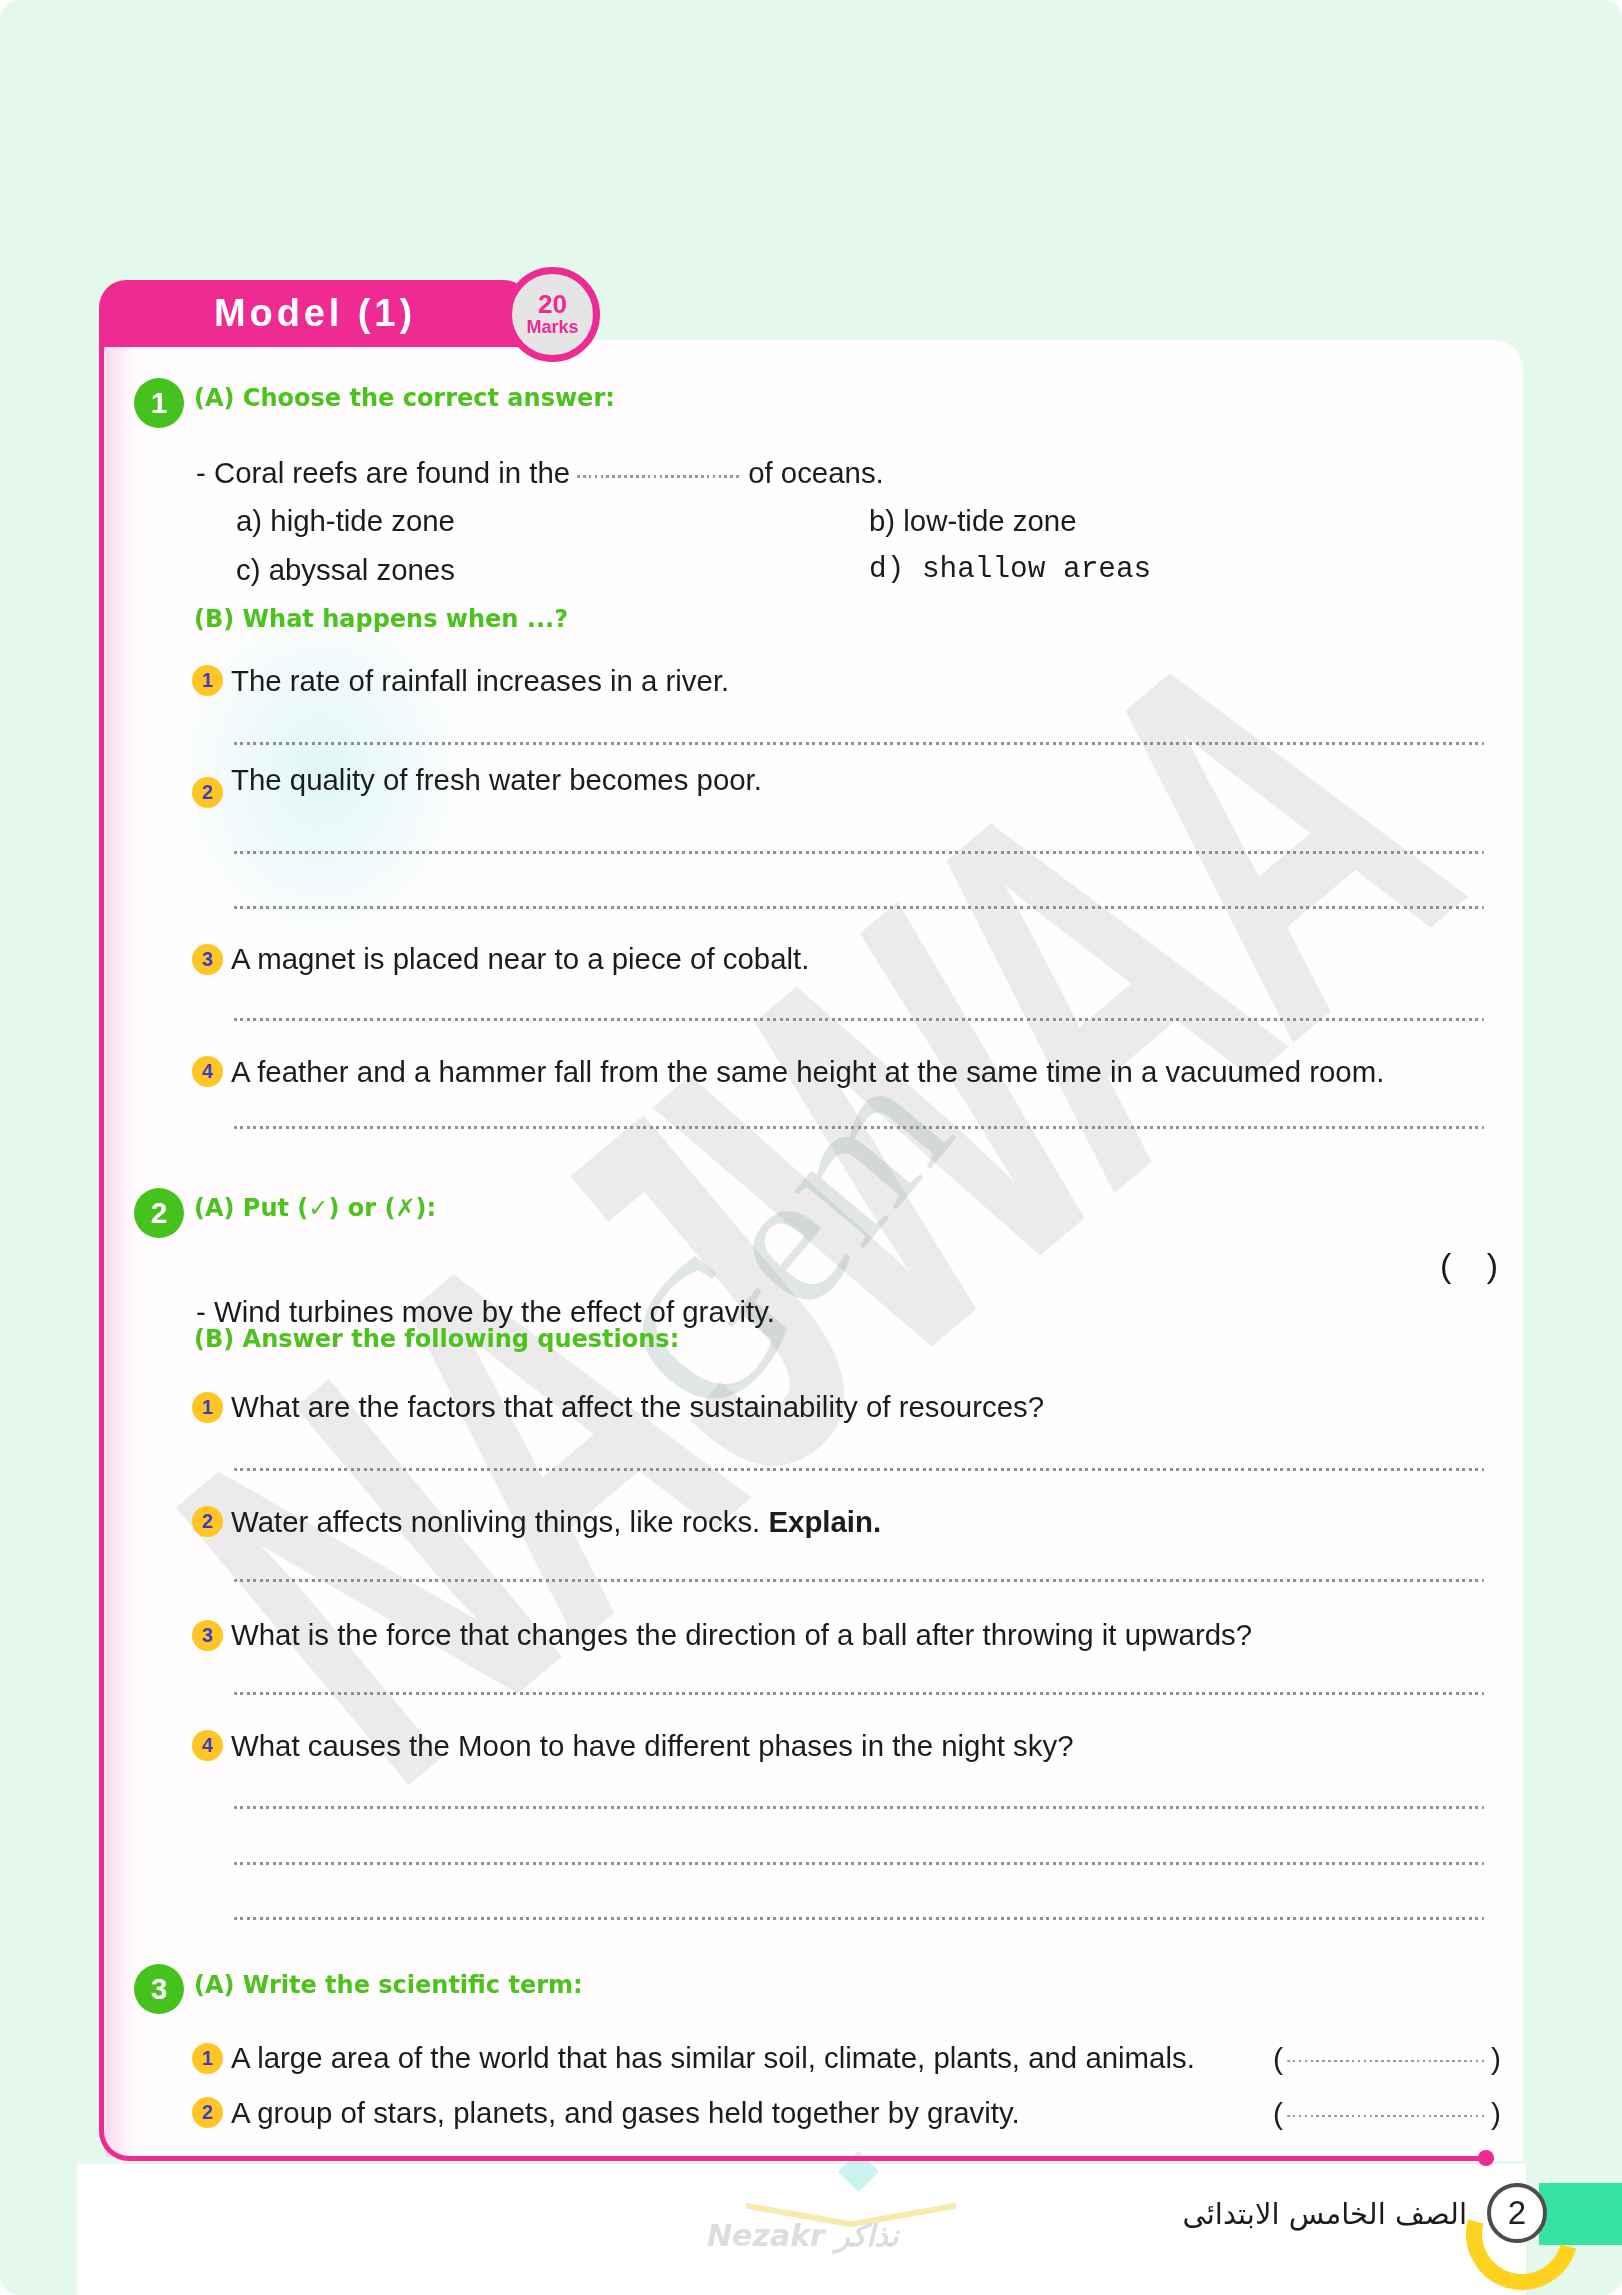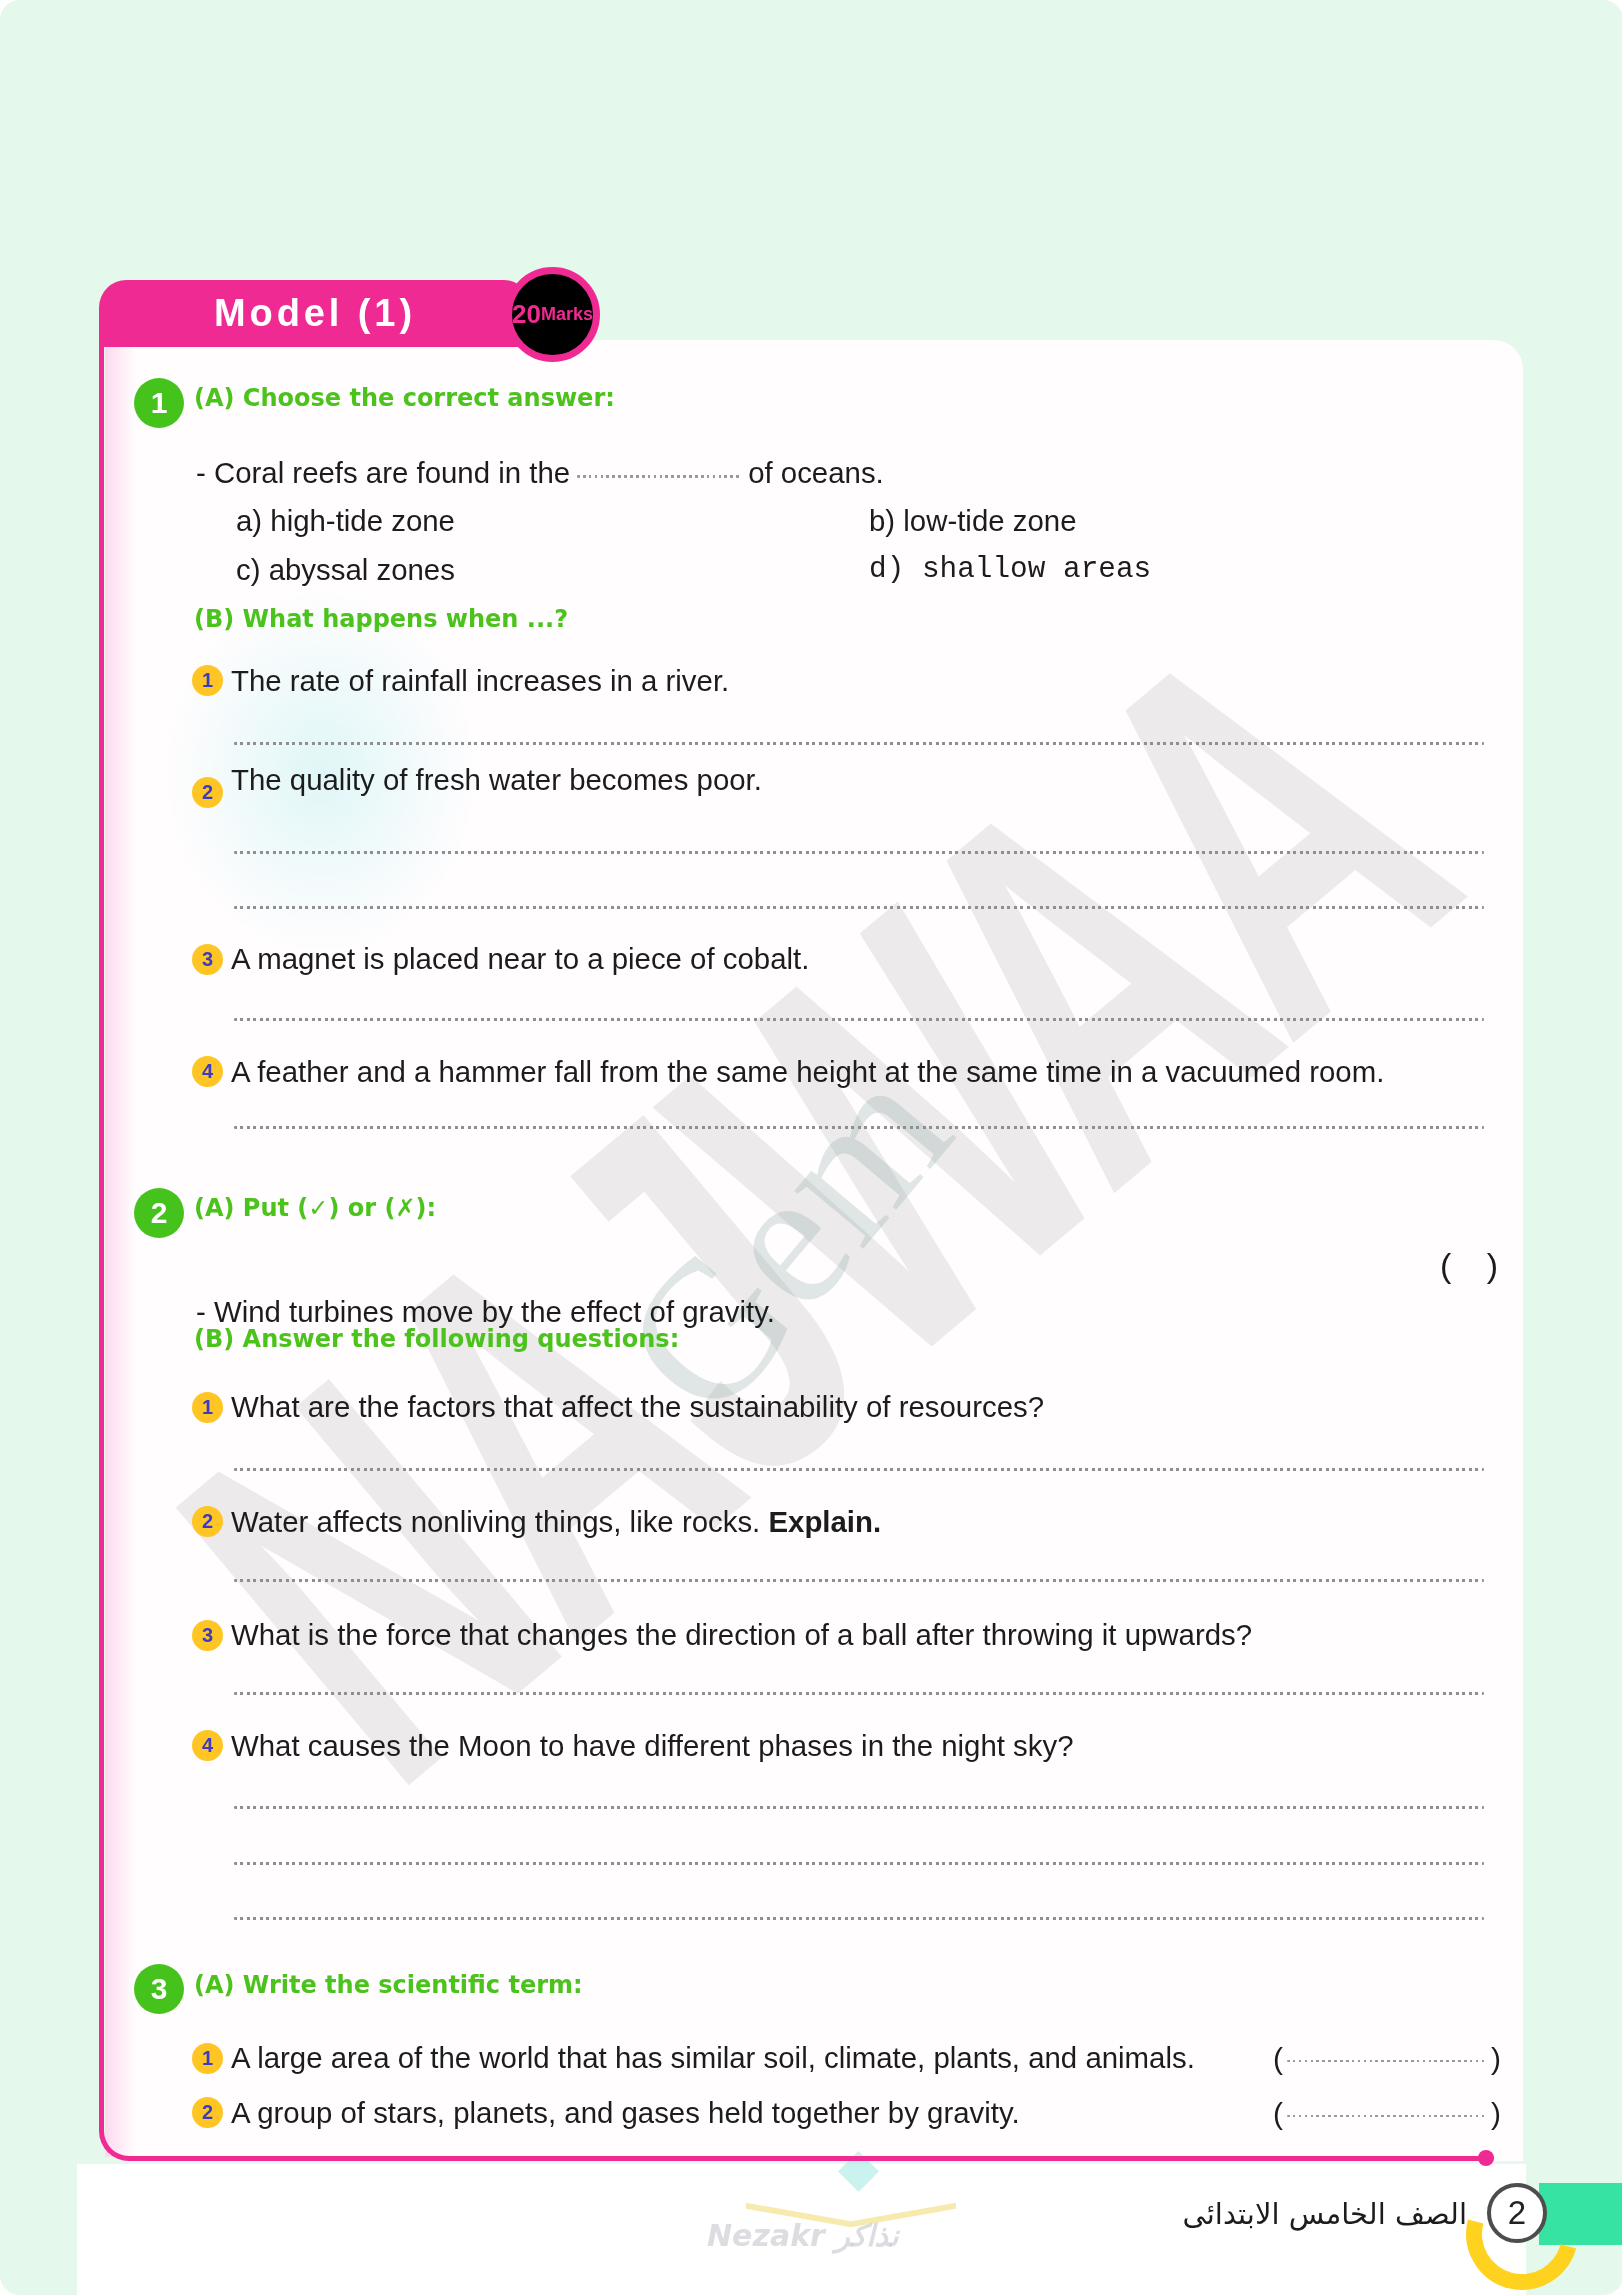--- a/index.html
+++ b/index.html
@@ -17,22 +17,22 @@
   .inner-pink{left:105px;top:343px;width:30px;height:1814px;
         background:linear-gradient(90deg,#fcd9ee 0%,rgba(255,255,255,0) 100%);z-index:3;}
   .frame{left:99px;top:314px;width:1390px;height:1847px;box-sizing:border-box;
         border-left:5.9px solid #f02a93;border-bottom:5.9px solid #f02a93;
         border-bottom-left-radius:30px;z-index:4;}
   .frame-dot{left:1478px;top:2150px;width:15.7px;height:15.7px;border-radius:50%;background:#f02a93;z-index:5;}
   
   .tab{left:99px;top:280px;width:432px;height:67px;background:#f02a93;
        border-radius:27.5px 27.5px 0 0;display:flex;align-items:center;justify-content:center;z-index:5;}
   .tab-title{color:#ffffff;font-size:38px;font-weight:bold;letter-spacing:3.9px;}
-  .marks-badge{left:505px;top:267px;width:81px;height:81px;background:#000000;
-       border:7.2px solid #f02a93;border-radius:50%;display:flex;
+  .marks-badge{left:505px;top:267px;width:81px;height:81px;background:#e5e5e5;
+       border:7.2px solid #f02a93;border-radius:50%;display:flex;flex-direction:column;
        align-items:center;justify-content:center;z-index:6;}
   .marks-value{color:#f02a93;font-size:26px;font-weight:bold;line-height:27.5px;}
   .marks-label{color:#f02a93;font-size:18px;font-weight:bold;line-height:19.6px;}
   
   .wm{z-index:2;pointer-events:none;}
   .wm-blob{left:164px;top:589px;width:314px;height:366px;border-radius:50%;
        background:radial-gradient(ellipse at center,rgba(185,238,238,0.45) 0%,rgba(185,238,238,0) 70%);}
   .wm-najwaa{left:-131px;top:1014px;width:1885px;text-align:center;
        transform:rotate(-40deg) scaleY(1.55);font-size:340px;font-weight:bold;
        letter-spacing:-11.8px;color:rgba(125,125,125,0.15);white-space:nowrap;}

